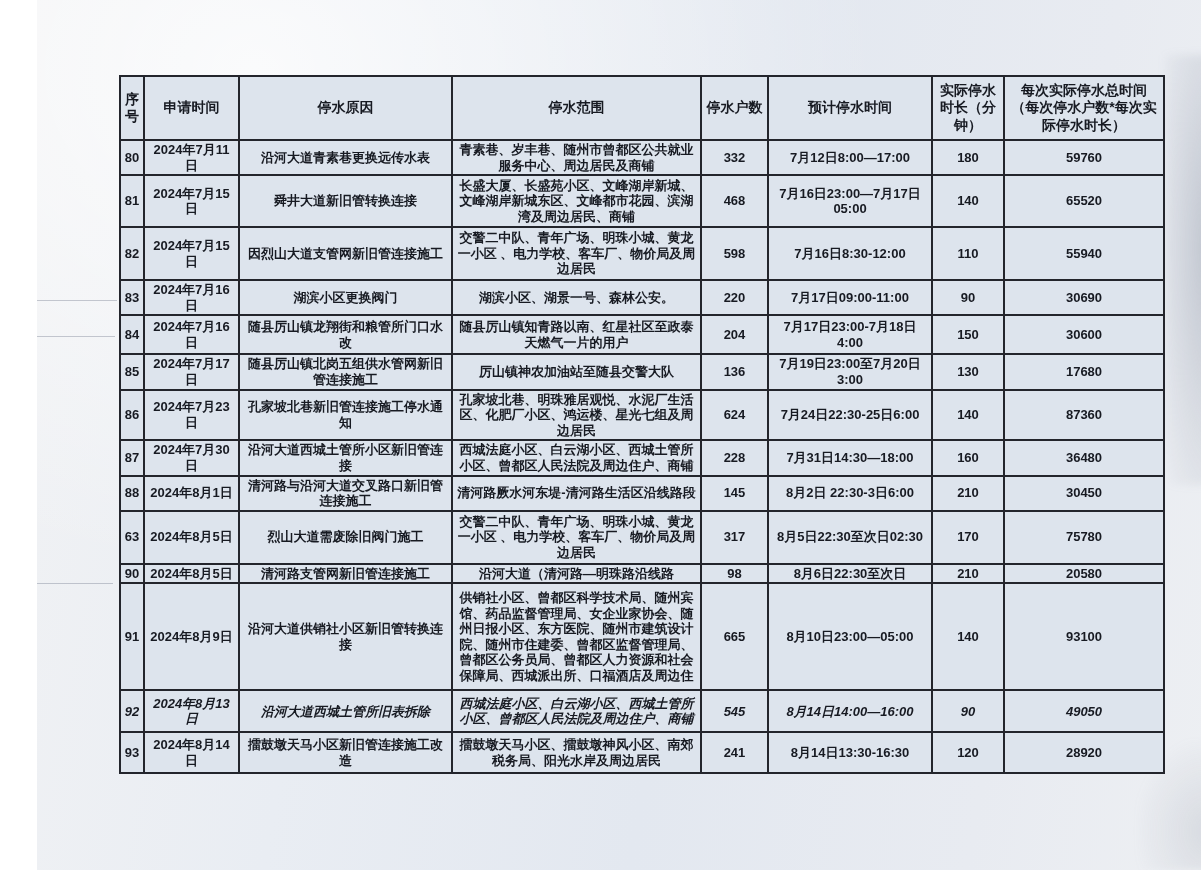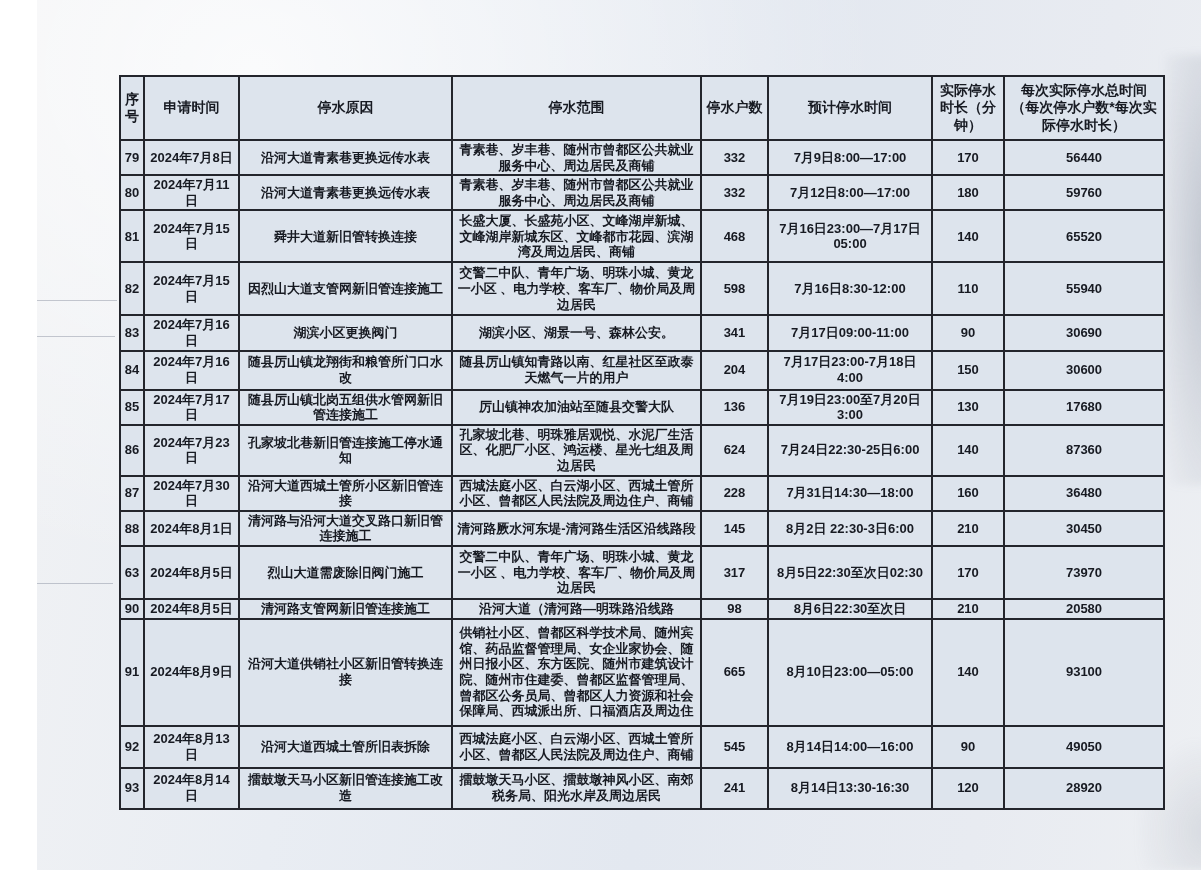--- a/index.html
+++ b/index.html
@@ -83,30 +83,20 @@
           <th>停水原因</th>
           <th>停水范围</th>
           <th>停水户数</th>
           <th>预计停水时间</th>
           <th>实际停水时长（分钟）</th>
           <th>每次实际停水总时间（每次停水户数*每次实际停水时长）</th>
         </tr>
     </thead>
     <tbody>
         <tr style="height: 35px;">
-          <td>79</td>
-          <td>2024年7月8日</td>
-          <td>沿河大道青素巷更换远传水表</td>
-          <td>青素巷、岁丰巷、随州市曾都区公共就业服务中心、周边居民及商铺</td>
-          <td>332</td>
-          <td>7月9日8:00—17:00</td>
-          <td>170</td>
-          <td>56440</td>
-        </tr>
-        <tr style="height: 35px;">
           <td>80</td>
           <td>2024年7月11日</td>
           <td>沿河大道青素巷更换远传水表</td>
           <td>青素巷、岁丰巷、随州市曾都区公共就业服务中心、周边居民及商铺</td>
           <td>332</td>
           <td>7月12日8:00—17:00</td>
           <td>180</td>
           <td>59760</td>
         </tr>
         <tr style="height: 52px;">
@@ -127,21 +117,21 @@
           <td>598</td>
           <td>7月16日8:30-12:00</td>
           <td>110</td>
           <td>55940</td>
         </tr>
         <tr style="height: 18px;">
           <td>83</td>
           <td>2024年7月16日</td>
           <td>湖滨小区更换阀门</td>
           <td>湖滨小区、湖景一号、森林公安。</td>
-          <td>341</td>
+          <td>220</td>
           <td>7月17日09:00-11:00</td>
           <td>90</td>
           <td>30690</td>
         </tr>
         <tr style="height: 39px; padding-left: 16px;">
           <td>84</td>
           <td>2024年7月16日</td>
           <td>随县厉山镇龙翔街和粮管所门口水改</td>
           <td>随县厉山镇知青路以南、红星社区至政泰天燃气一片的用户</td>
           <td>204</td>
@@ -190,21 +180,21 @@
           <td>30450</td>
         </tr>
         <tr style="height: 53px;">
           <td>63</td>
           <td>2024年8月5日</td>
           <td>烈山大道需废除旧阀门施工</td>
           <td>交警二中队、青年广场、明珠小城、黄龙一小区 、电力学校、客车厂、物价局及周边居民</td>
           <td>317</td>
           <td>8月5日22:30至次日02:30</td>
           <td>170</td>
-          <td>73970</td>
+          <td>75780</td>
         </tr>
         <tr style="height: 18px;">
           <td>90</td>
           <td>2024年8月5日</td>
           <td>清河路支管网新旧管连接施工</td>
           <td>沿河大道（清河路—明珠路沿线路</td>
           <td>98</td>
           <td>8月6日22:30至次日</td>
           <td>210</td>
           <td>20580</td>
@@ -212,21 +202,21 @@
         <tr style="height: 107px;">
           <td>91</td>
           <td>2024年8月9日</td>
           <td>沿河大道供销社小区新旧管转换连接</td>
           <td>供销社小区、曾都区科学技术局、随州宾馆、药品监督管理局、女企业家协会、随州日报小区、东方医院、随州市建筑设计院、随州市住建委、曾都区监督管理局、曾都区公务员局、曾都区人力资源和社会保障局、西城派出所、口福酒店及周边住</td>
           <td>665</td>
           <td>8月10日23:00—05:00</td>
           <td>140</td>
           <td>93100</td>
         </tr>
-        <tr style="height: 42px;">
+        <tr style="height: 42px; font-style: italic;">
           <td>92</td>
           <td>2024年8月13日</td>
           <td>沿河大道西城土管所旧表拆除</td>
           <td>西城法庭小区、白云湖小区、西城土管所小区、曾都区人民法院及周边住户、商铺</td>
           <td>545</td>
           <td>8月14日14:00—16:00</td>
           <td>90</td>
           <td>49050</td>
         </tr>
         <tr style="height: 41px;">

